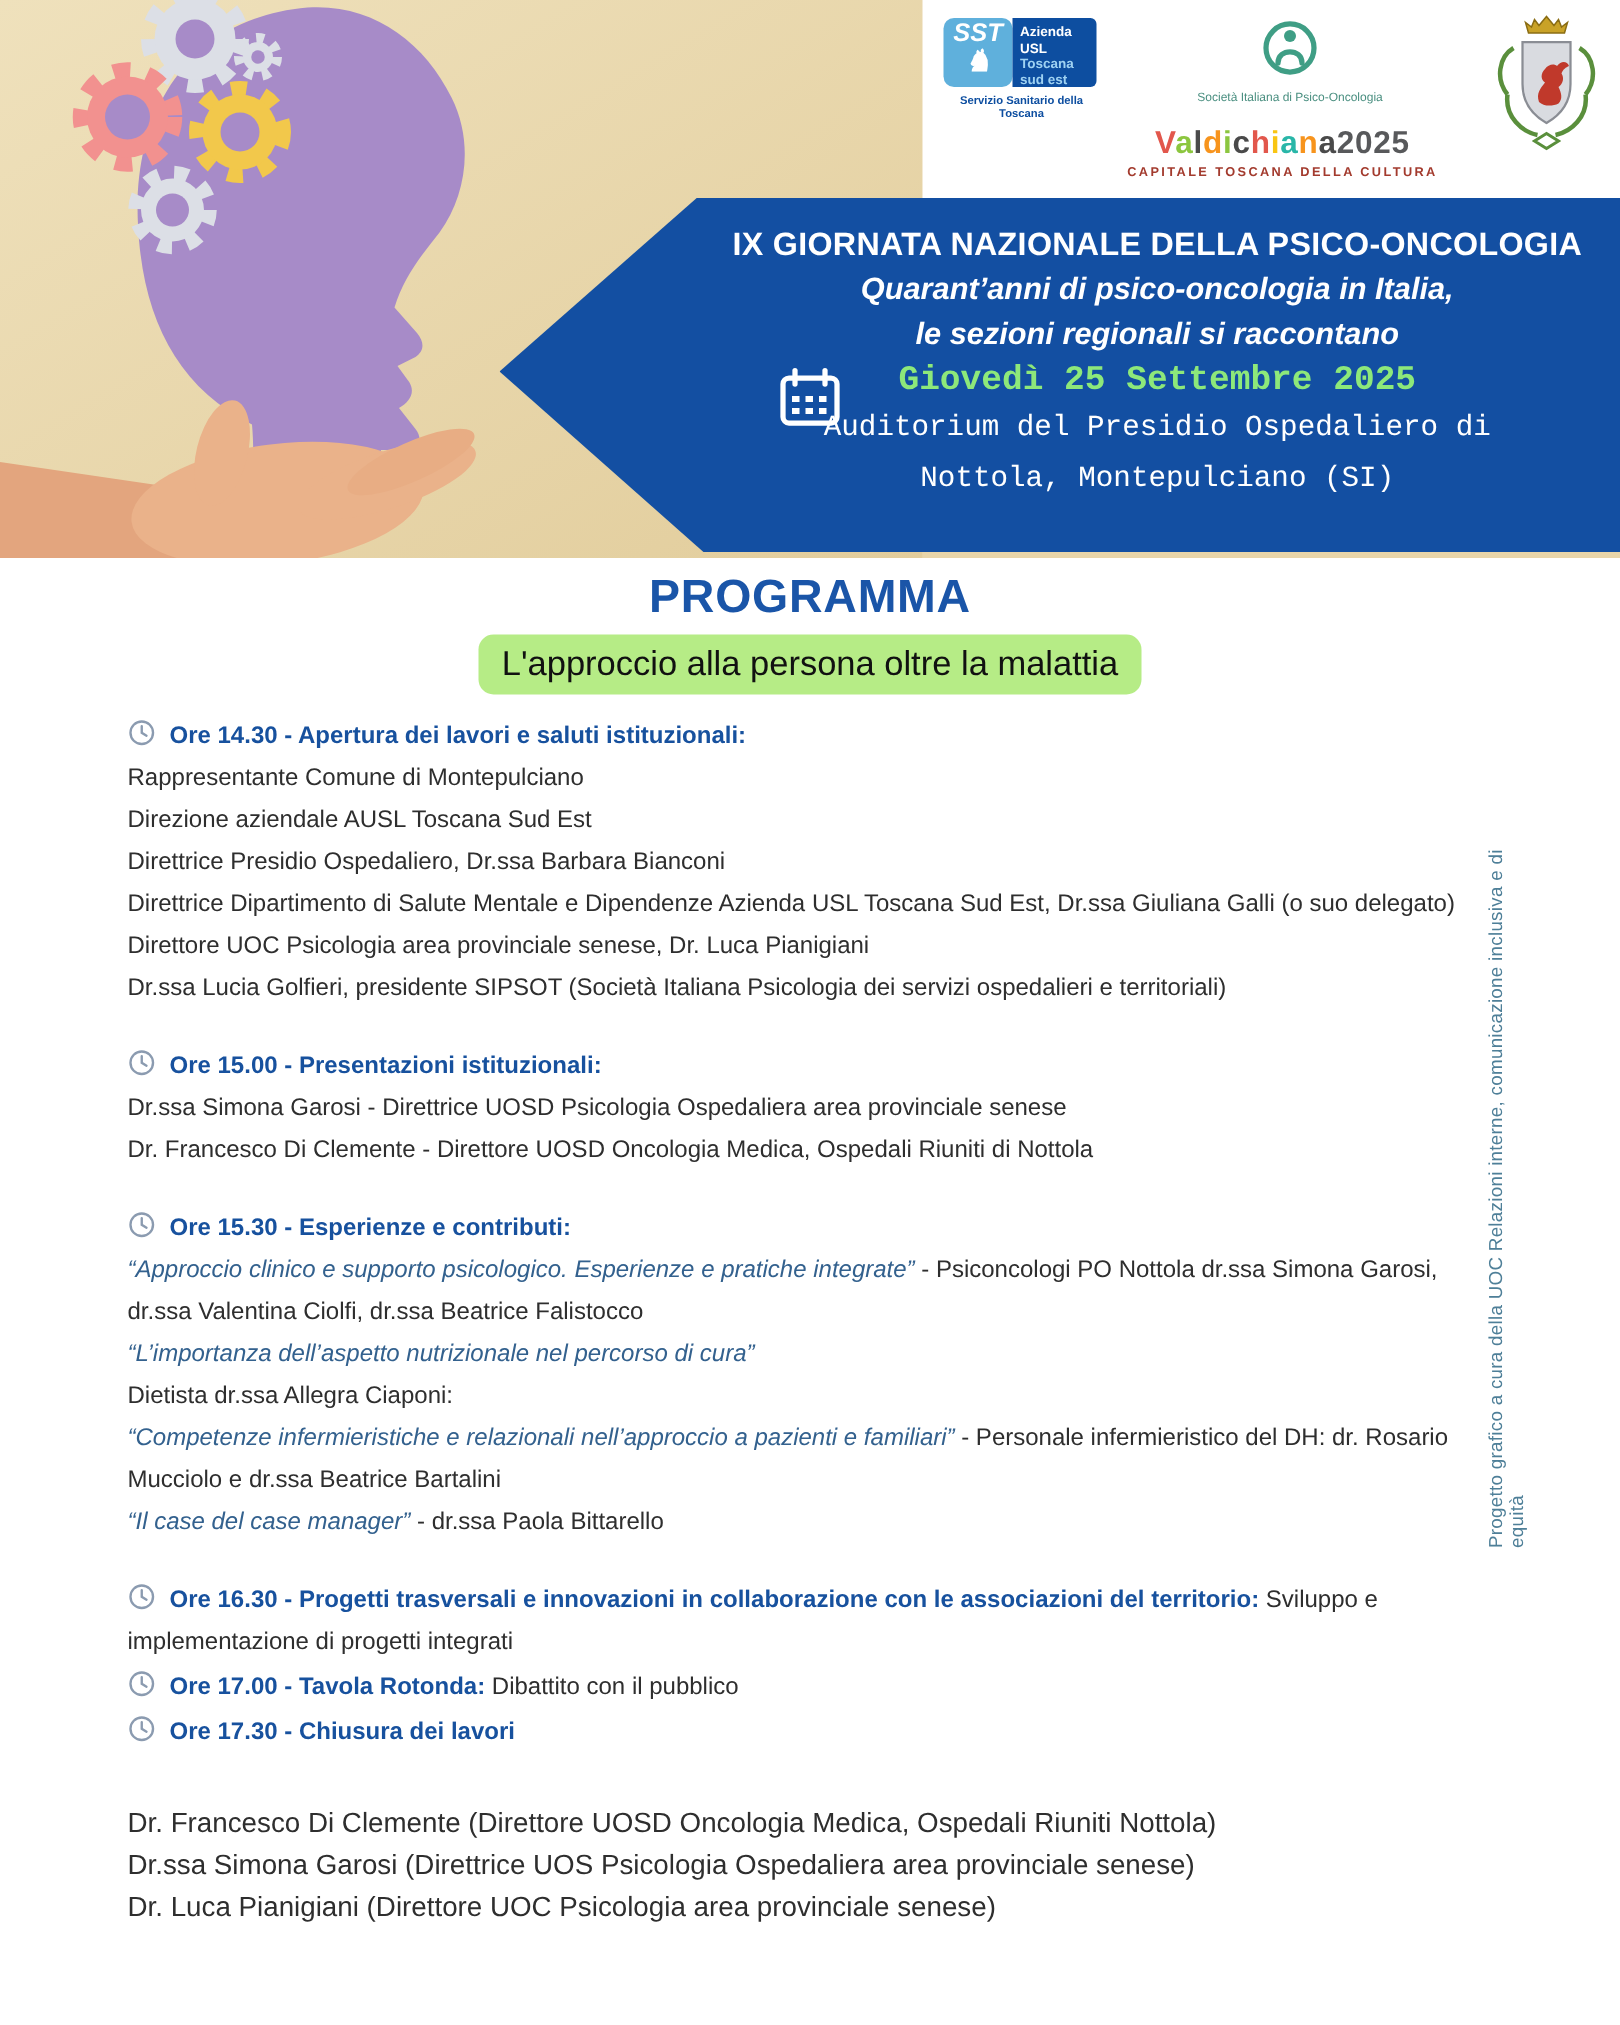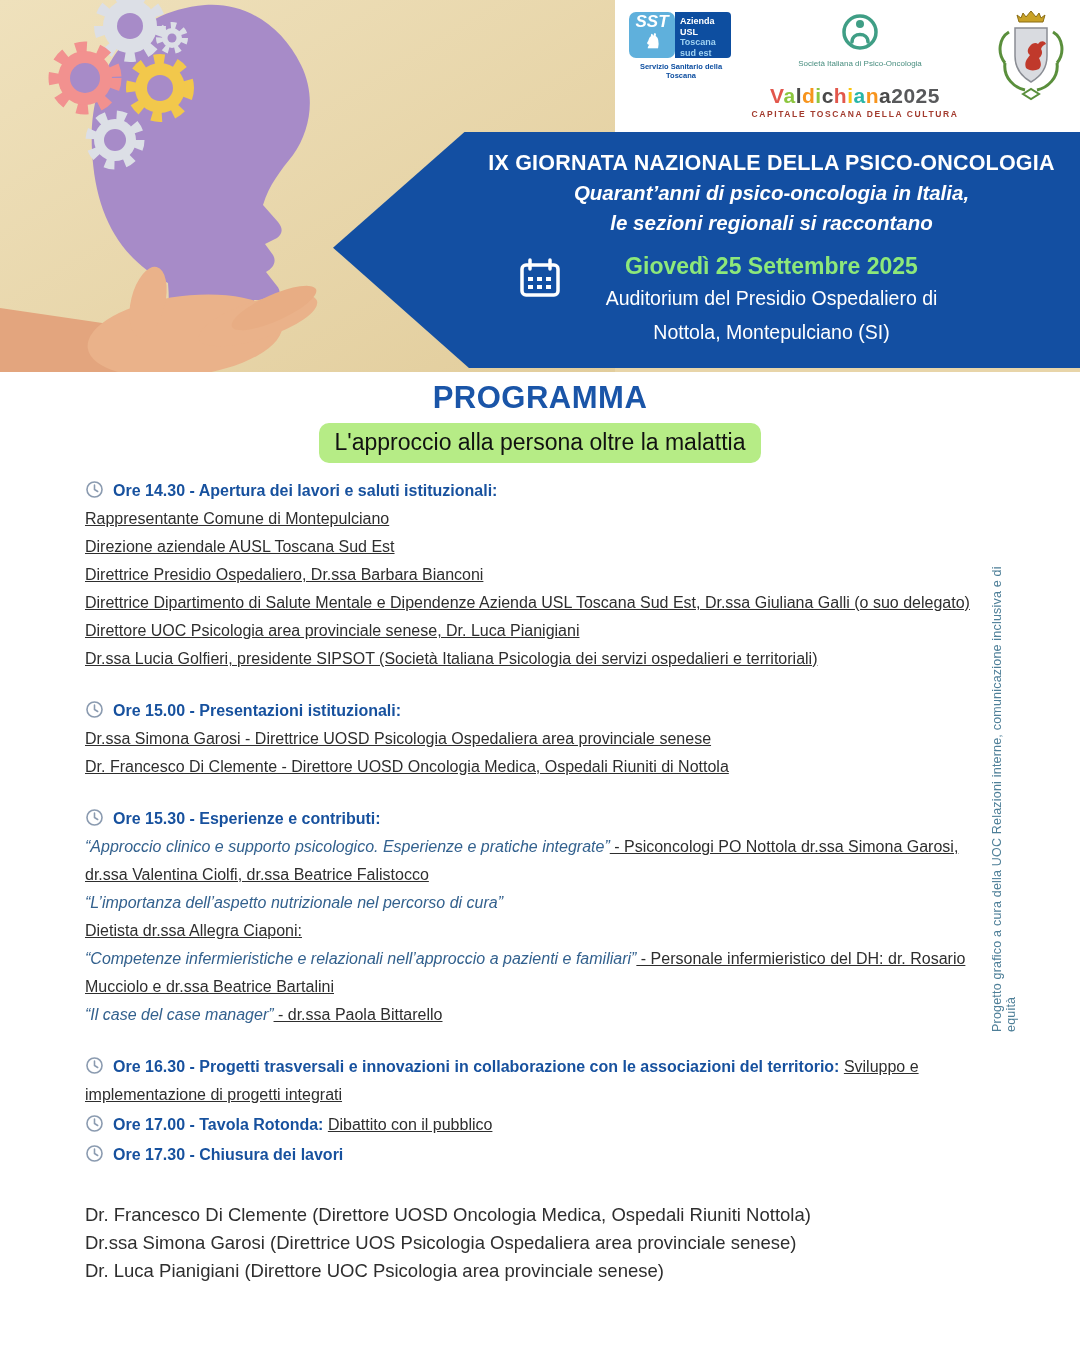--- a/index.html
+++ b/index.html
@@ -28,37 +28,37 @@
   .valdi-year{color:#58595b;}
   .valdi-caption{font-size:8.5px;font-weight:bold;color:#a33b2e;letter-spacing:1.6px;margin-top:1px;}
   .stemma{position:absolute;left:380px;top:8px;}
 
   
   .banner{position:absolute;left:333px;top:132px;width:747px;height:236px;background:#134fa2;
           clip-path:polygon(0 49%,17.6% 0,100% 0,100% 100%,18.2% 100%);
           color:#fff;text-align:center;box-sizing:border-box;padding:16px 18px 0 148px;}
   .banner .title{font-weight:bold;font-size:21.5px;letter-spacing:.2px;line-height:30px;}
   .banner .sub{font-style:italic;font-weight:bold;font-size:20.5px;line-height:30px;}
-  .daterow{position:relative;margin-top:13px;}
+  .daterow{position:relative;font-family:Liberation Mono, monospace;}
   .cal{position:absolute;left:36px;top:4px;}
   .date{color:#8de87a;font-weight:bold;font-size:23px;line-height:30px;}
   .venue{font-size:19.5px;line-height:34px;}
 
   
   .body{position:absolute;left:0;top:372px;width:1080px;}
   .prog-title{color:#1a55a8;text-align:center;font-size:31px;font-weight:bold;margin-top:8px;letter-spacing:.5px;}
   .pill-wrap{text-align:center;margin-top:7px;}
   .pill{display:inline-block;background:#b6ec86;color:#111;font-weight:normal;font-size:23px;
         padding:6px 16px 7px;border-radius:10px;}
   #sections{margin:14px 95px 0 85px;font-size:16px;color:#2e2e2e;}
   .section{margin-bottom:24px;}
   .section.tight{margin-bottom:2px;}
   .sec-heading{line-height:28px;}
   .line{line-height:28px;}
-  .seg-n{color:#2e2e2e;font-weight:normal;font-style:normal;text-decoration:underline;}
+  .seg-n{color:#2e2e2e;font-weight:normal;font-style:normal;}
   .seg-i{font-style:italic;color:#33618e;}
   .seg-b{color:#17519e;font-weight:bold;}
   .clock{width:19px;height:19px;vertical-align:-3px;margin-right:9px;}
   .committee{margin:32px 95px 0 85px;font-size:18.5px;color:#2e2e2e;}
   .committee-title{font-weight:bold;font-style:italic;color:#222;line-height:30px;}
 
   
   .credit{position:absolute;right:62px;top:552px;height:480px;writing-mode:vertical-rl;
           transform:rotate(180deg);font-size:12.5px;color:#4e7f98;letter-spacing:.2px;}
 </style>

